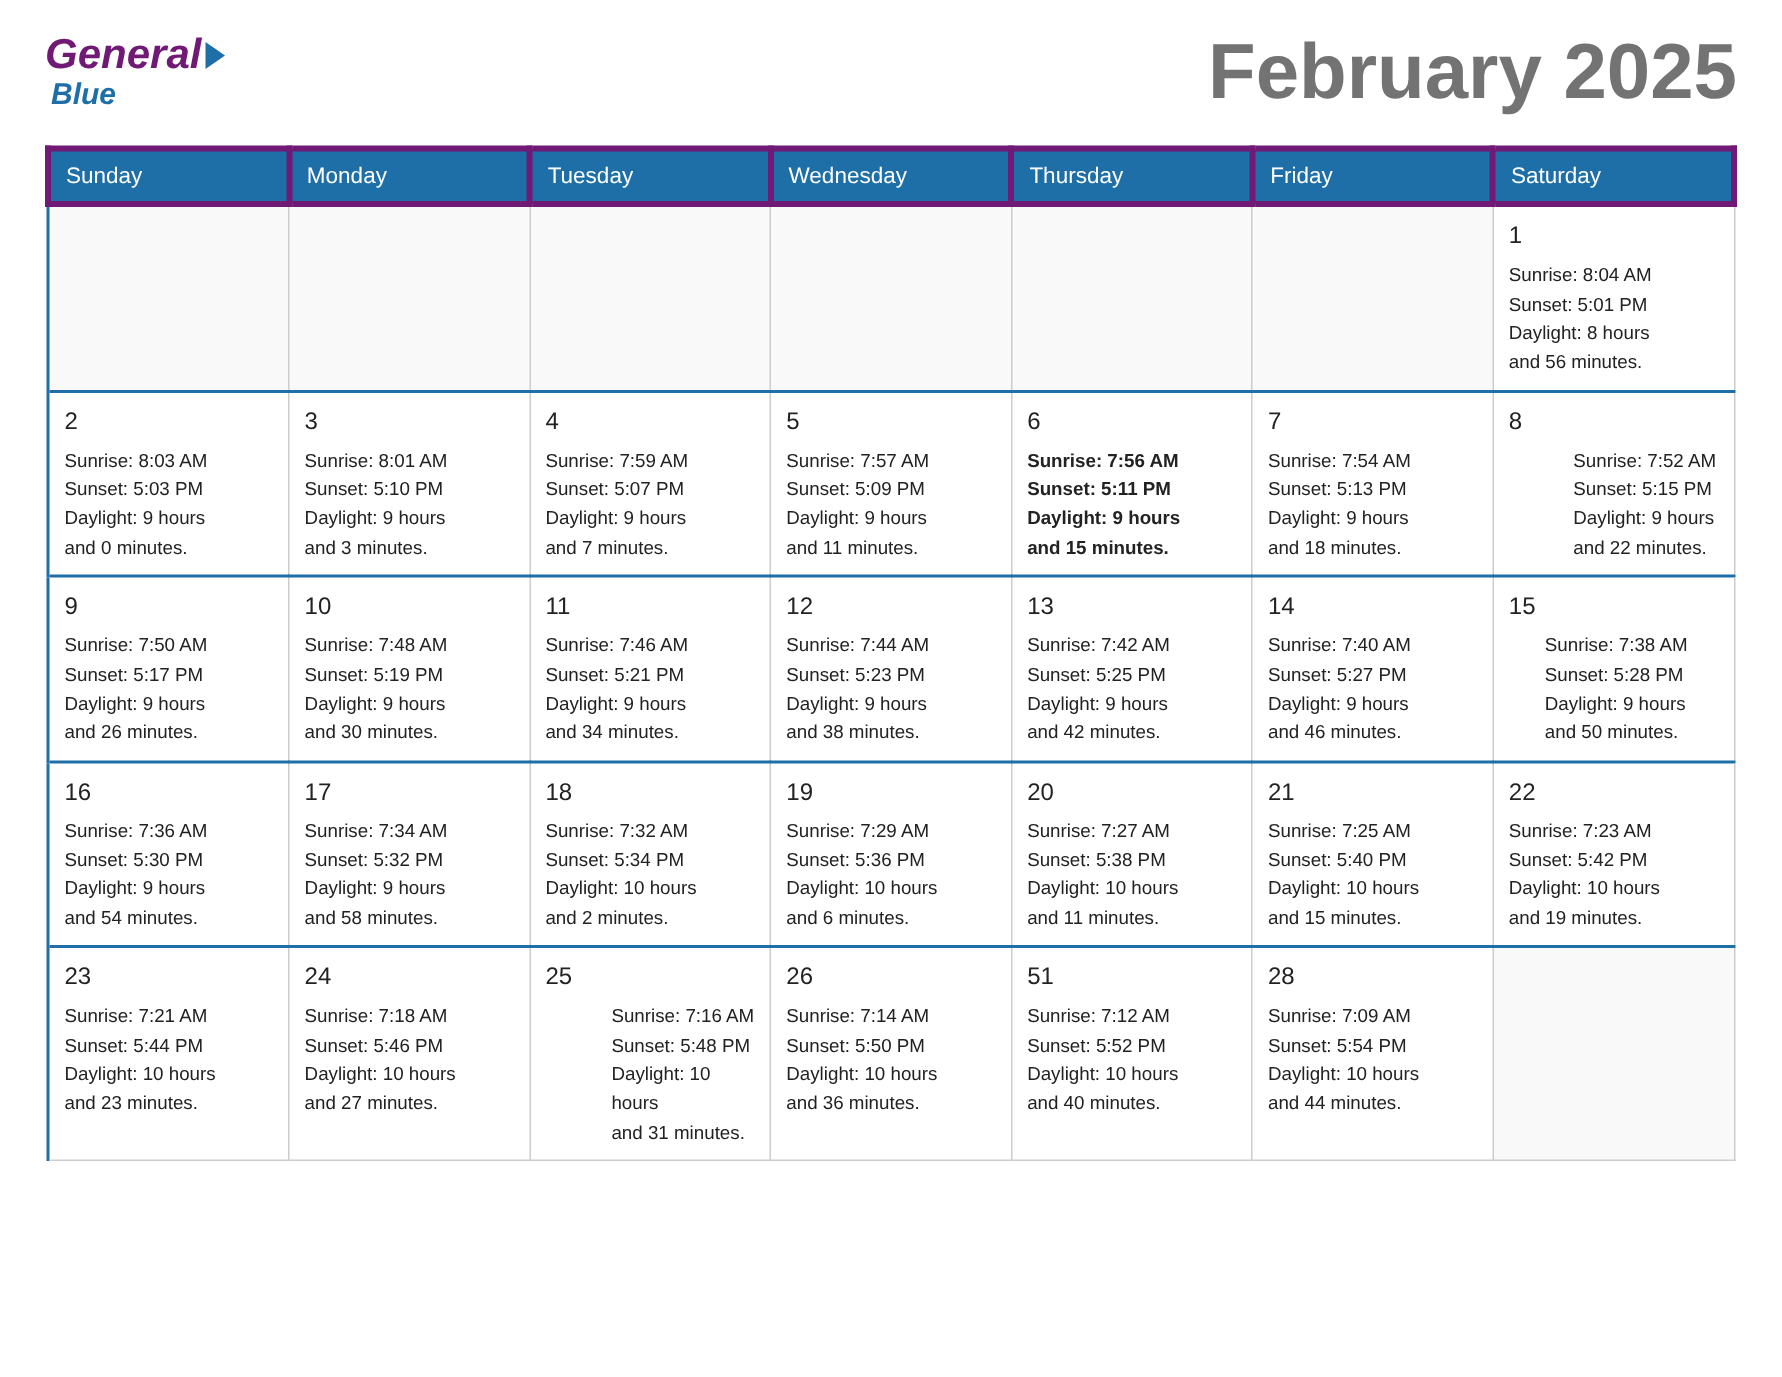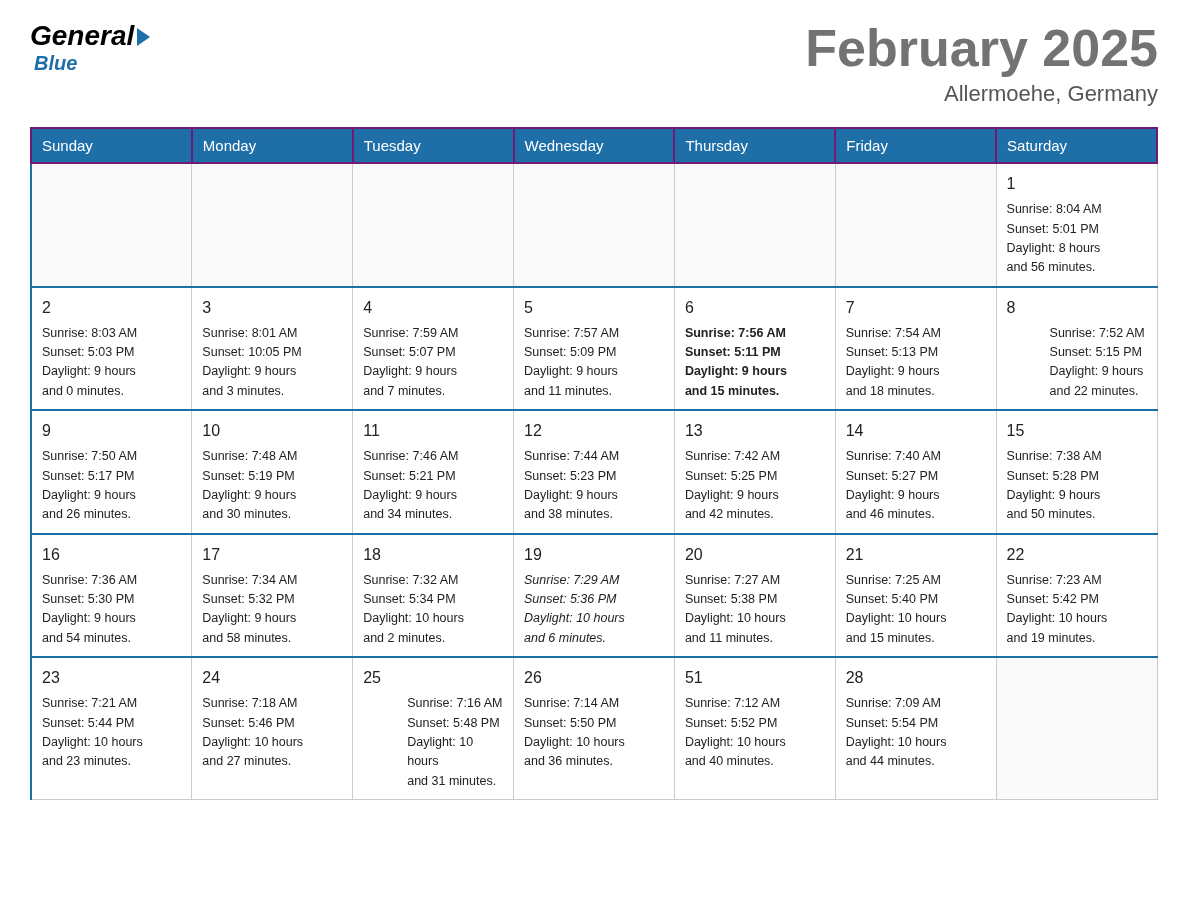--- a/index.html
+++ b/index.html
@@ -36,21 +36,21 @@
       width: 100%;
       border-collapse: collapse;
     }
     .calendar thead tr th {
       background-color: #1e6fa8;
       color: #fff;
       font-size: 15px;
       font-weight: normal;
       padding: 8px 10px;
       text-align: left;
-      border: 2px solid #701a75;
+      border: 4px solid #701a75;
     }
     .calendar tbody tr td {
       vertical-align: top;
       border: 1px solid #ccc;
       padding: 8px 10px;
       width: 14.28%;
       min-height: 110px;
       font-size: 13px;
       line-height: 1.5;
     }
@@ -82,30 +82,29 @@
       display: flex;
       align-items: center;
     }
   </style>
 </head>
 <body>
 
 <div class="header">
   <div class="logo-wrapper">
     <div class="logo-line1">
-      <span style="font-size:28px;font-weight:bold;color:#000000;font-style:italic;">General</span>
+      <span style="font-size:28px;font-weight:bold;color:#701a75;font-style:italic;">General</span>
       <span style="display:inline-block;width:0;height:0;border-top:9px solid transparent;border-bottom:9px solid transparent;border-left:13px solid #1e6fa8;margin-left:3px;margin-top:2px;"></span>
     </div>
     <div>
       <span style="font-size:20px;font-weight:bold;color:#1e6fa8;font-style:italic;margin-left:4px;">Blue</span>
     </div>
   </div>
   <div class="title-block">
     <h1>February 2025</h1>
-    <h2>Allermoehe, Germany</h2>
   </div>
 </div>
 
 <table class="calendar">
   <thead>
     <tr>
       <th>Sunday</th>
       <th>Monday</th>
       <th>Tuesday</th>
       <th>Wednesday</th>
@@ -134,21 +133,21 @@
         <td>
           <span class="day-number">2</span>
           <div class="day-info" style="white-space: pre-line;">Sunrise: 8:03 AM
 Sunset: 5:03 PM
 Daylight: 9 hours
 and 0 minutes.</div>
         </td>
         <td>
           <span class="day-number">3</span>
           <div class="day-info" style="white-space: pre-line;">Sunrise: 8:01 AM
-Sunset: 10:05 PM
+Sunset: 5:10 PM
 Daylight: 9 hours
 and 3 minutes.</div>
         </td>
         <td>
           <span class="day-number">4</span>
           <div class="day-info" style="white-space: pre-line;">Sunrise: 7:59 AM
 Sunset: 5:07 PM
 Daylight: 9 hours
 and 7 minutes.</div>
         </td>
@@ -219,21 +218,21 @@
         </td>
         <td>
           <span class="day-number">14</span>
           <div class="day-info" style="white-space: pre-line;">Sunrise: 7:40 AM
 Sunset: 5:27 PM
 Daylight: 9 hours
 and 46 minutes.</div>
         </td>
         <td>
           <span class="day-number">15</span>
-          <div class="day-info" style="white-space: pre-line;">Sunrise: 7:38 AM
+          <div class="day-info" style="white-space: pre-line; margin-left: 24px;">Sunrise: 7:38 AM
 Sunset: 5:28 PM
 Daylight: 9 hours
 and 50 minutes.</div>
         </td>
       </tr>
       <tr>
         <td>
           <span class="day-number">16</span>
           <div class="day-info" style="white-space: pre-line;">Sunrise: 7:36 AM
 Sunset: 5:30 PM
@@ -249,21 +248,21 @@
         </td>
         <td>
           <span class="day-number">18</span>
           <div class="day-info" style="white-space: pre-line;">Sunrise: 7:32 AM
 Sunset: 5:34 PM
 Daylight: 10 hours
 and 2 minutes.</div>
         </td>
         <td>
           <span class="day-number">19</span>
-          <div class="day-info" style="white-space: pre-line; font-style: italic;">Sunrise: 7:29 AM
+          <div class="day-info" style="white-space: pre-line;">Sunrise: 7:29 AM
 Sunset: 5:36 PM
 Daylight: 10 hours
 and 6 minutes.</div>
         </td>
         <td>
           <span class="day-number">20</span>
           <div class="day-info" style="white-space: pre-line;">Sunrise: 7:27 AM
 Sunset: 5:38 PM
 Daylight: 10 hours
 and 11 minutes.</div>

